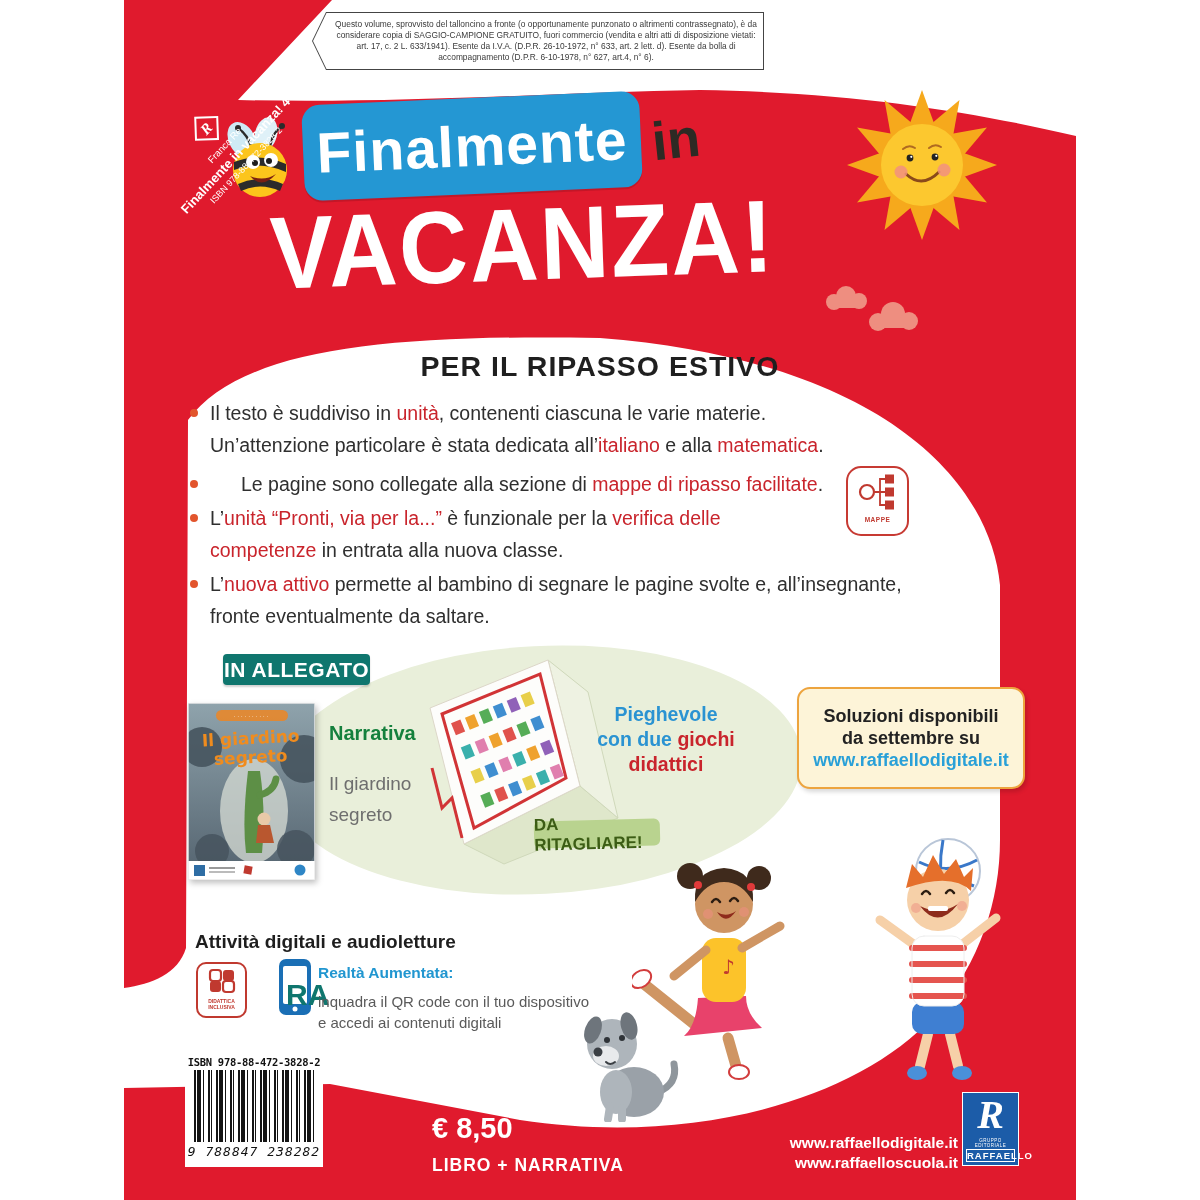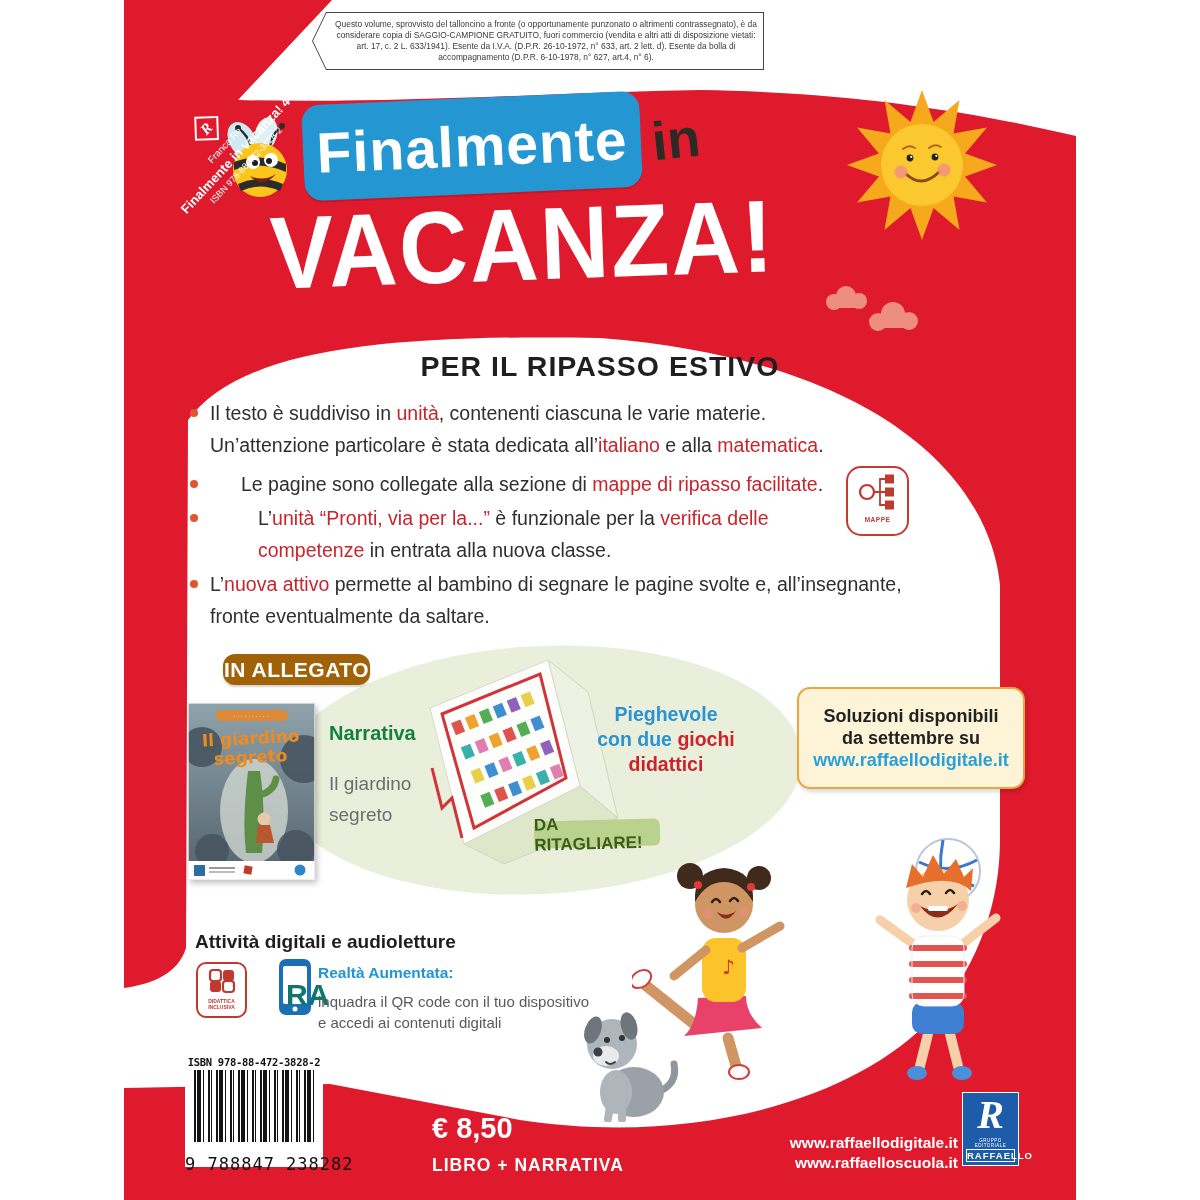--- a/index.html
+++ b/index.html
@@ -39,29 +39,29 @@
     transform-origin:center top;white-space:nowrap;}
   .subtitle{left:385px;top:350px;width:430px;text-align:center;font-size:28.5px;font-weight:bold;
     color:#1f1f1f;letter-spacing:1px;white-space:nowrap;}
 
   
   .bullet{left:188px;width:880px;color:#2f2f2f;font-size:19.5px;line-height:32px;}
   .bullet .dot{position:absolute;left:2px;top:12px;width:8px;height:8px;border-radius:50%;background:#e2552d;}
   .bullet .btxt{margin-left:22px;}
   .seg-red{color:#c9242c;}
   .seg-blue{color:#2a93d2;}
-  .b1{top:397px;} .b2{top:468px;padding-left:31px;} .b3{top:502px;padding-left:48px;} .b4{top:568px;}
+  .b1{top:397px;} .b2{top:468px;padding-left:31px;} .b3{top:502px;} .b4{top:568px;}
 
   
   .mappe{left:846px;top:466px;width:59px;height:66px;background:#fff;border:2.5px solid #c73a33;
     border-radius:15px;text-align:center;}
   .mappe .lbl{font-size:6.5px;font-weight:bold;color:#c0392f;letter-spacing:.5px;margin-top:-2px;}
 
   
-  .allegato-label{left:223px;top:654px;width:147px;height:31px;background:#a16207;border-radius:12px;
+  .allegato-label{left:223px;top:654px;width:147px;height:31px;background:#0f766e;border-radius:4px;
     display:flex;align-items:center;justify-content:center;box-shadow:0 2px 2px rgba(0,0,0,.18);z-index:4;}
   .allegato-label span{color:#fff;font-weight:bold;font-size:21px;letter-spacing:.5px;}
   .bookcover{left:188px;top:703px;width:127px;height:177px;box-shadow:2px 3px 6px rgba(0,0,0,.25);z-index:3;}
   .narrativa{left:329px;top:722px;font-size:20px;font-weight:bold;color:#15803d;z-index:3;}
   .giardino-lines{left:329px;top:768px;font-size:19px;color:#6e6e6e;line-height:31px;z-index:3;}
   .pieg-text{left:576px;top:702px;width:180px;text-align:center;font-size:19.5px;font-weight:bold;
     line-height:25px;z-index:3;}
   .ritagliare{left:534px;top:820px;width:126px;height:27px;background:#b9d38f;border-radius:6px;
     display:flex;align-items:center;justify-content:center;transform:rotate(-1.5deg);z-index:4;}
   .ritagliare span{color:#3c5d15;font-weight:bold;font-size:17px;}
@@ -84,22 +84,22 @@
   .realta .rt{font-size:15.5px;font-weight:bold;color:#2196d0;margin-bottom:9px;}
   .realta .rl{font-size:15px;color:#5a5a5a;line-height:21px;}
 
   
   .barcode{left:185px;top:1053px;width:138px;height:114px;background:#fff;text-align:center;z-index:3;}
   .barcode .isbn{font-family:"DejaVu Sans Mono",monospace;font-size:10.5px;font-weight:bold;
     color:#111;margin-top:3px;letter-spacing:-0.3px;white-space:nowrap;}
   .barcode .bars{width:120px;height:72px;margin:2px auto 0 auto;
     background:repeating-linear-gradient(90deg,#141414 0 2px,#fff 2px 3px,#141414 3px 7px,#fff 7px 9px,
       #141414 9px 10px,#fff 10px 14px,#141414 14px 16px,#fff 16px 17px,#141414 17px 18px,#fff 18px 22px);}
-  .barcode .digits{font-family:"DejaVu Sans Mono",monospace;font-size:17px;color:#111;
-    letter-spacing:1px;margin-top:12px;white-space:nowrap;}
+  .barcode .digits{font-family:"DejaVu Sans Mono",monospace;font-size:13px;color:#111;
+    letter-spacing:1px;margin-top:2px;white-space:nowrap;font-style:italic;}
 
   
   .price{left:432px;top:1112px;color:#fff;font-size:29px;font-weight:bold;}
   .bundle{left:432px;top:1155px;color:#fff;font-size:17.5px;font-weight:bold;letter-spacing:1px;}
   .urls{left:758px;top:1133px;width:200px;text-align:right;color:#fff;font-weight:bold;
     font-size:15.5px;line-height:19.5px;}
   .rlogo{left:962px;top:1092px;width:57px;height:74px;background:#1c5ca8;border:1.5px solid #fff;
     box-sizing:border-box;text-align:center;color:#fff;z-index:3;}
   .rlogo .bigr{font-family:"Liberation Serif",serif;font-style:italic;font-weight:bold;
     font-size:40px;line-height:44px;}

